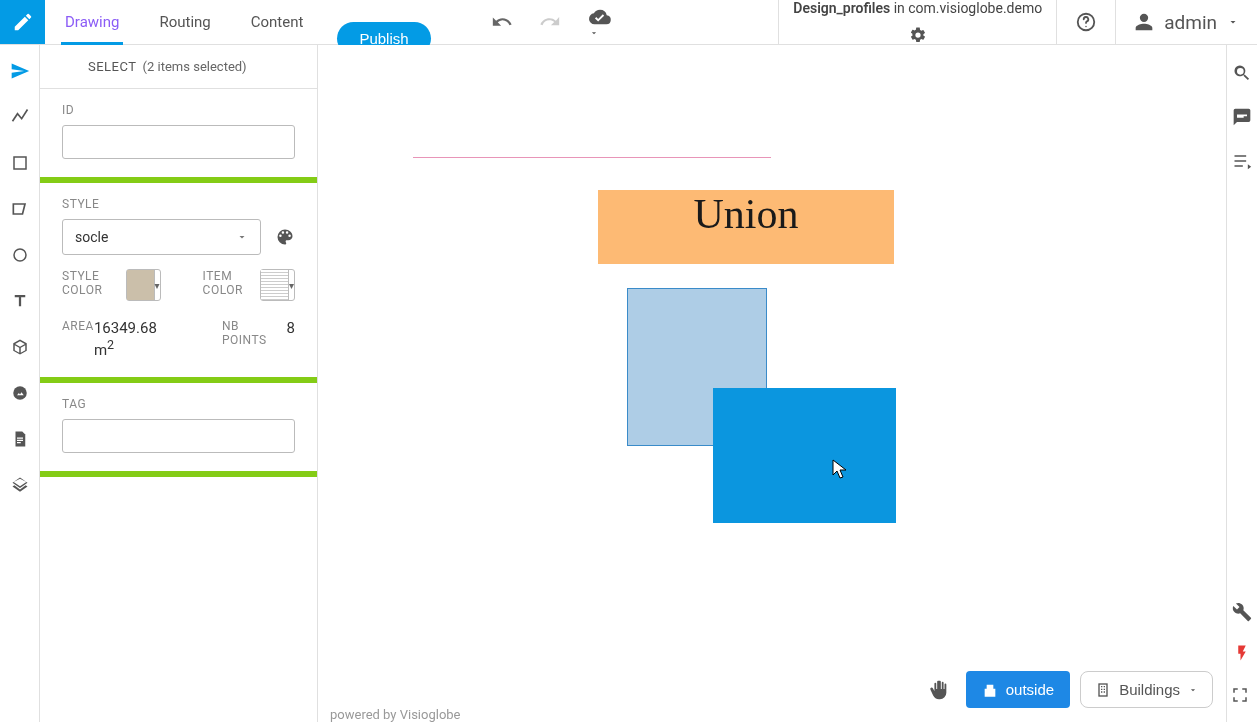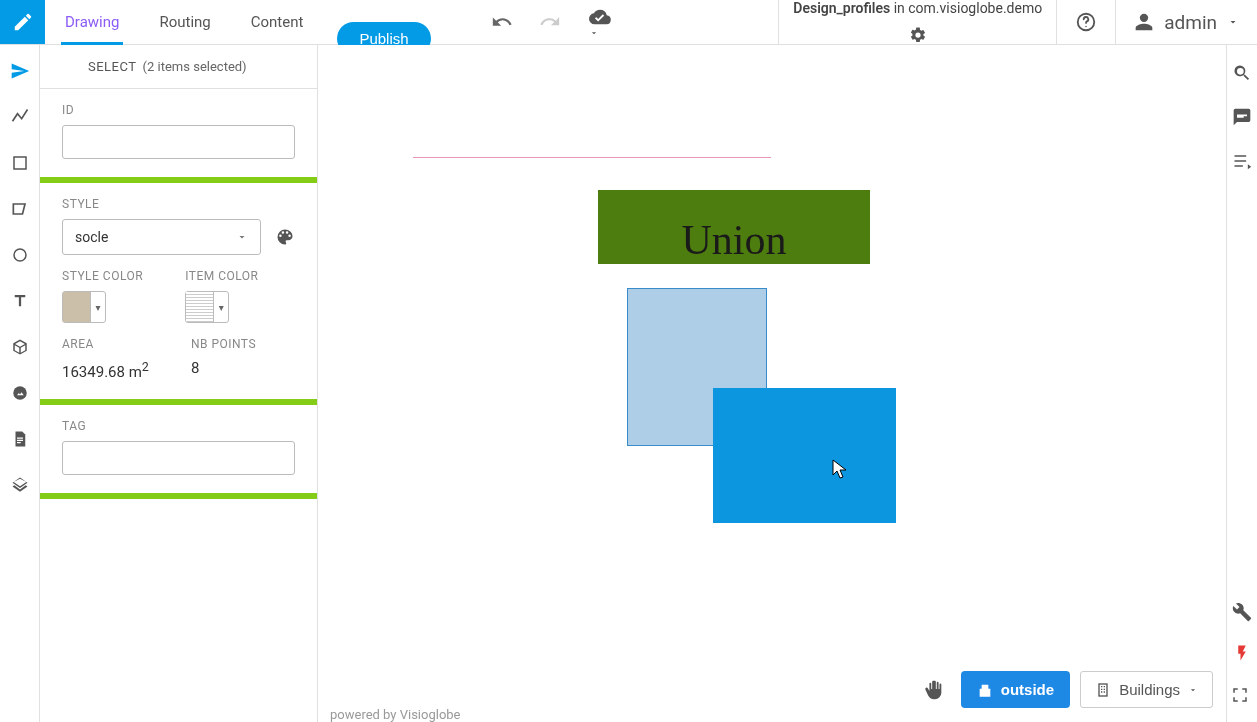--- a/index.html
+++ b/index.html
@@ -31,45 +31,45 @@
   .sidepanel { position:absolute; top:45px; left:40px; width:278px; bottom:0; border-right:1px solid #e0e0e0; display:flex; flex-direction:column; }
   .panel-header { height:44px; border-bottom:1px solid #e0e0e0; display:flex; align-items:center; padding:0 22px; font-size:13px; color:#555; }
   .panel-header .sel-label { letter-spacing: .5px; margin-left: 26px; }
   .panel-header .sel-count { margin-left:6px; color:#666; }
   .panel-section { border-bottom:6px solid #84cc16; padding: 14px 22px 18px; }
   .field-label { font-size:12px; color:#888; letter-spacing:.5px; margin-bottom:8px; }
   .text-input { width:100%; height:34px; border:1px solid #bbb; border-radius:3px; padding:0 10px; font-size:14px; }
   .style-row { display:flex; align-items:center; gap:14px; }
   .style-select { flex:1; height:36px; border:1px solid #bbb; border-radius:3px; display:flex; align-items:center; padding:0 12px; font-size:14px; color:#333; justify-content:space-between; cursor:pointer; }
   .color-grid { display:flex; gap:42px; margin-top:14px; }
-  .color-col { display:flex; flex-direction:column; }
+  .color-col { display:flex; flex-direction:row; }
   .color-swatch { width:44px; height:32px; border:1px solid #bbb; border-radius:3px; display:flex; align-items:center; cursor:pointer; }
   .color-swatch .sw { width:28px; height:100%; border-right:1px solid #bbb; }
   .color-swatch .caret { flex:1; display:flex; align-items:center; justify-content:center; color:#666; font-size:10px;}
   .metrics-row { display:flex; gap:42px; margin-top:14px; }
   .metric-val { font-size:15px; color:#333; }
   
   
   .canvas { position:absolute; top:45px; left:318px; right:31px; bottom:0; background:#fff; }
   .pink-line { position:absolute; top:112px; left:95px; width:358px; height:1px; background:#e895b8; }
-  .green-box { position:absolute; top:145px; left:280px; width:272px; height:74px; background:#4d7c0f; display:flex; align-items:flex-end; justify-content:center; font-size:42px; color:#1a1a1a; font-family: Georgia, serif;}
+  .green-box { position:absolute; top:145px; left:280px; width:296px; height:74px; background:#fdba74; display:flex; align-items:flex-start; justify-content:center; font-size:42px; color:#1a1a1a; font-family: Georgia, serif;}
   .lightblue-box { position:absolute; top:243px; left:309px; width:140px; height:158px; background:#aecde6; border:1px solid #3a8bc9; }
   .blue-box { position:absolute; top:343px; left:395px; width:183px; height:135px; background:#0b96df; }
   .cursor { position:absolute; top:414px; left:514px; color:#000; font-size:18px; pointer-events:none;}
   .footer-text { position:absolute; bottom:0; left:12px; font-size:13px; color:#999; }
   
   
   .righttoolbar { position:absolute; top:45px; right:0; width:31px; bottom:0; border-left:1px solid #e0e0e0; display:flex; flex-direction:column; align-items:center; padding-top:18px; gap:24px; }
   .righttoolbar .tool { color:#555; cursor:pointer; }
   
   
   .bottom-ctrls { position:absolute; bottom:14px; right:44px; display:flex; align-items:center; gap:10px; }
   .hand-btn { width:34px; height:34px; display:flex; align-items:center; justify-content:center; color:#555; cursor:pointer; }
-  .outside-btn { background:#1e88e5; color:#fff; border:none; border-radius:4px; padding:10px 16px; font-size:15px; display:flex; align-items:center; gap:8px; cursor:pointer;font-weight:bold; }
-  .buildings-btn { background:#fff; border:1px solid #ccc; border-radius:3px; padding:9px 14px; font-size:15px; color:#555; display:flex; align-items:center; gap:8px; cursor:pointer; }
+  .outside-btn { background:#1e88e5; color:#fff; border:none; border-radius:4px; padding:10px 16px; font-size:15px; display:flex; align-items:center; gap:8px; cursor:pointer; }
+  .buildings-btn { background:#fff; border:1px solid #ccc; border-radius:8px; padding:9px 14px; font-size:15px; color:#555; display:flex; align-items:center; gap:8px; cursor:pointer; }
   .fullscreen-ic { position:absolute; bottom:18px; right:8px; color:#555; cursor:pointer; }
   
   .righttoolbar .spacer { flex:1; }
   .righttoolbar .bottom-group { display:flex; flex-direction:column; align-items:center; gap:22px; padding-bottom:60px; }
   
   svg { display:block; }
 </style>
 </head>
 <body>
 

